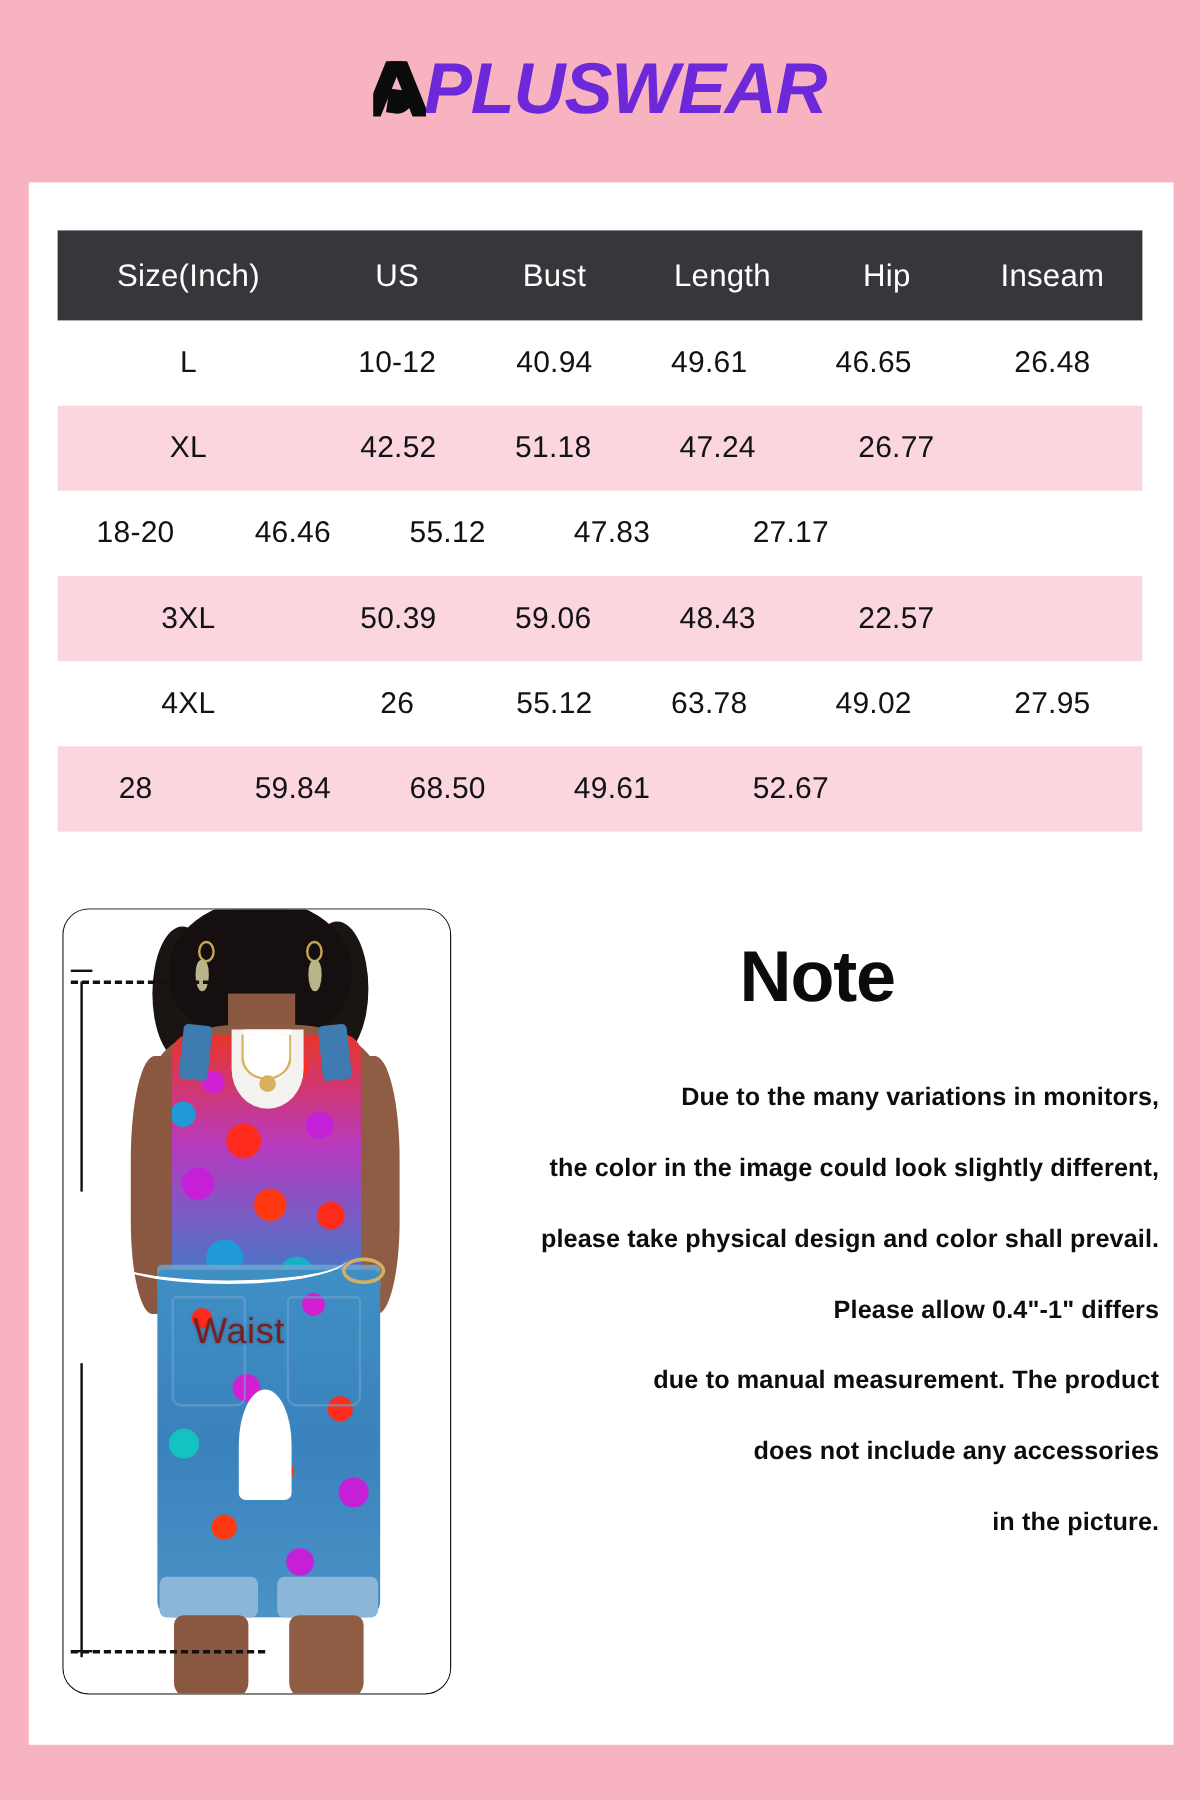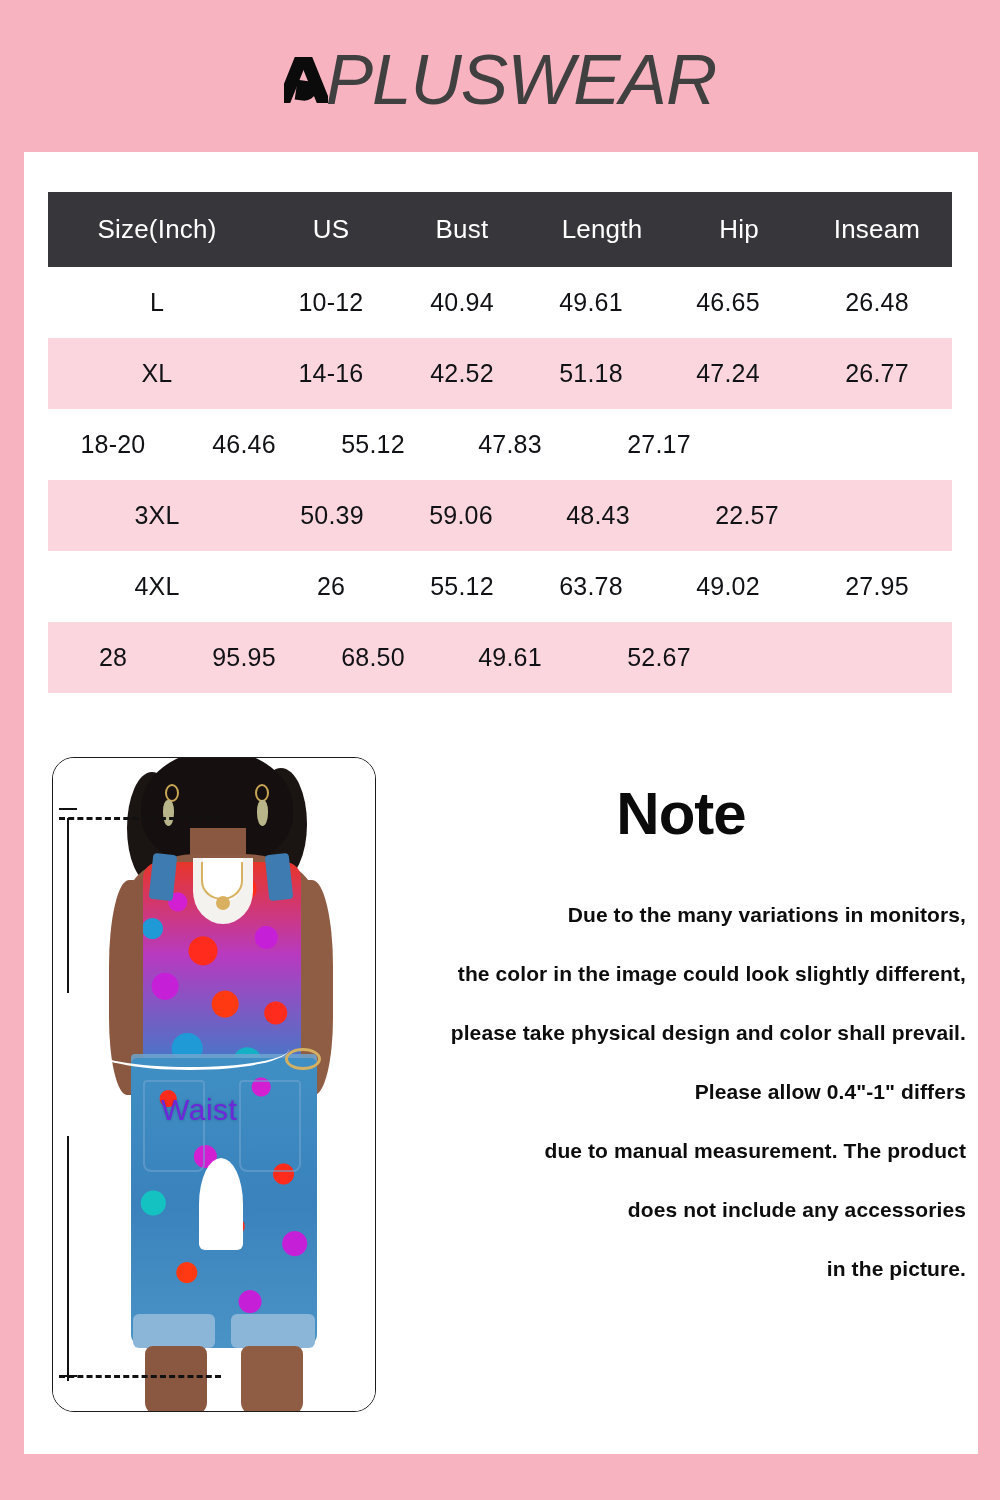--- a/index.html
+++ b/index.html
@@ -11,25 +11,25 @@
   }
   .page { position:relative; width:1000px; height:1500px; background:#f8b3c0; }
 
   
   .brand {
     position:absolute; left:0; top:44px; width:1000px;
     text-align:center;
   }
   .brand-text {
     display:inline-block;
-    font-size:71px;
-    font-weight:normal;
+    font-size:60px;
+    font-weight:bold;
     font-style:italic;
     letter-spacing:-1px;
-    color:#404040;
+    color:#6d28d9;
     line-height:1;
     vertical-align:middle;
   }
   .brand-x {
     display:inline-block;
     width:44px; height:46px;
     position:relative;
     vertical-align:middle;
     margin-right:-2px;
     overflow:hidden;
@@ -235,21 +235,21 @@
     border-top:3px dashed #111;
   }
   .m-dash-bot {
     position:absolute; left:6px; top:617px; width:162px; height:0;
     border-top:3px dashed #111;
   }
   .m-tick-top { position:absolute; left:6px; top:50px; width:18px; height:2px; background:#111; }
   .m-tick-bot { position:absolute; left:6px; top:617px; width:18px; height:2px; background:#111; }
   .m-waist-label {
     position:absolute; left:108px; top:335px;
-    font-size:30px; color:#6d28d9;
+    font-size:30px; color:#7f1d1d;
     letter-spacing:.5px;
     text-shadow:0 0 3px rgba(0,0,0,.28);
   }
   .m-waist-curve {
     position:absolute; left:38px; top:270px; width:198px; height:42px;
     border-bottom:3px solid #ffffff;
     border-radius:0 0 50% 50%;
   }
 
   
@@ -299,21 +299,20 @@
         <div class="cell c0">L</div>
         <div class="cell c1">10-12</div>
         <div class="cell c2">40.94</div>
         <div class="cell c3">49.61</div>
         <div class="cell c4">46.65</div>
         <div class="cell c5">26.48</div>
       </div>
 
       <div class="trow body alt">
         <div class="cell c0">XL</div>
-        <div class="cell c1">14-16</div>
         <div class="cell c2">42.52</div>
         <div class="cell c3">51.18</div>
         <div class="cell c4">47.24</div>
         <div class="cell c5">26.77</div>
       </div>
 
       <div class="trow body">
         <div class="cell c1">18-20</div>
         <div class="cell c2">46.46</div>
         <div class="cell c3">55.12</div>
@@ -333,21 +332,21 @@
         <div class="cell c0">4XL</div>
         <div class="cell c1">26</div>
         <div class="cell c2">55.12</div>
         <div class="cell c3">63.78</div>
         <div class="cell c4">49.02</div>
         <div class="cell c5">27.95</div>
       </div>
 
       <div class="trow body alt">
         <div class="cell c1">28</div>
-        <div class="cell c2">95.95</div>
+        <div class="cell c2">59.84</div>
         <div class="cell c3">68.50</div>
         <div class="cell c4">49.61</div>
         <div class="cell c5">52.67</div>
       </div>
 
     </div>
 
     <div class="lower">
 
       <div class="imgbox">

